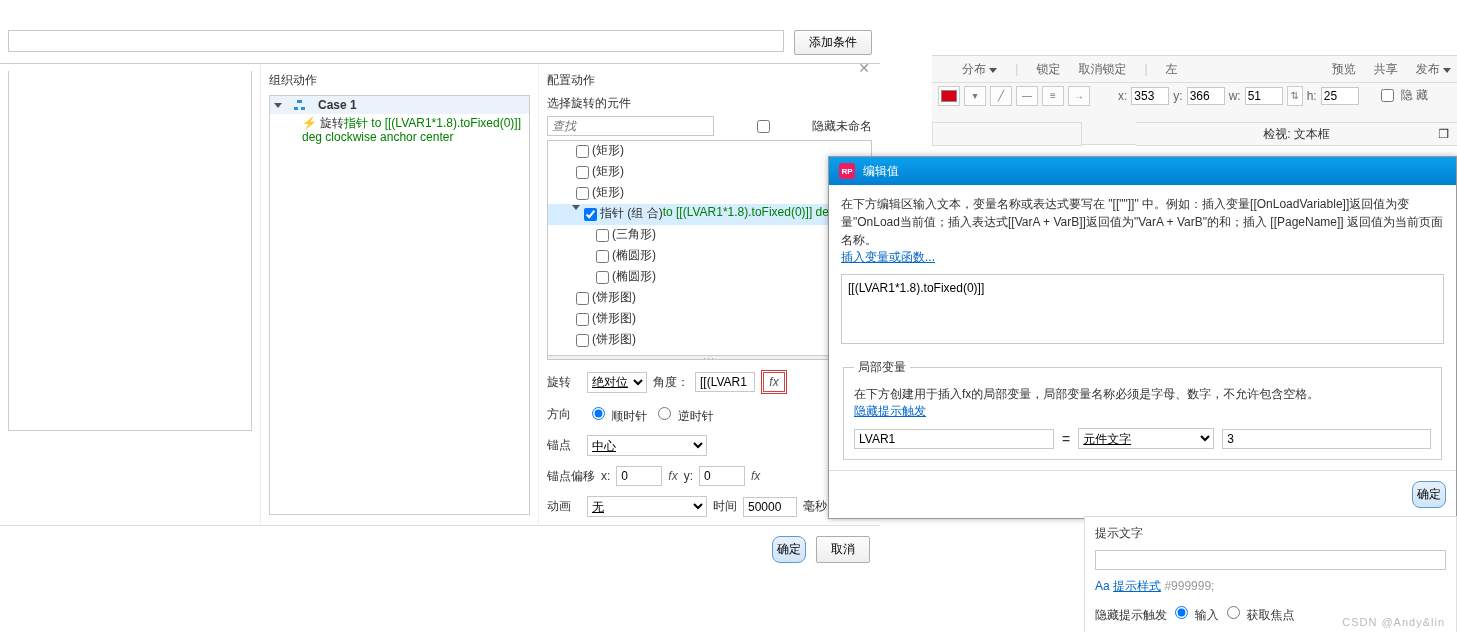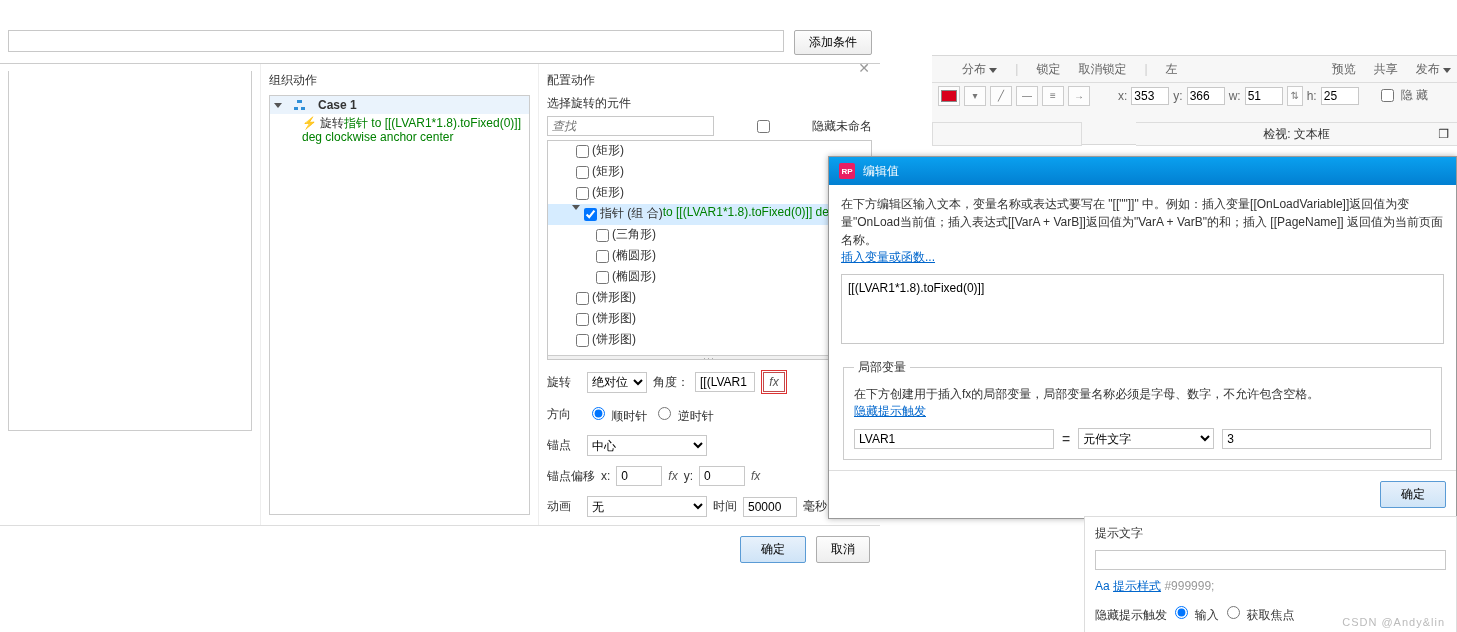--- a/index.html
+++ b/index.html
@@ -1,20 +1,20 @@
 <!DOCTYPE html>
 <html><head>
 <meta charset="utf-8">
 <style>
 * { box-sizing: border-box; font-family: "Microsoft YaHei", "SimSun", sans-serif; font-size: 12px; }
 body { margin: 0; width: 1457px; height: 632px; background: #fff; color: #333; overflow: hidden; position: relative; }
 .btn { background: linear-gradient(#fdfdfd,#eee); border: 1px solid #adadad; padding: 3px 14px; cursor: pointer; border-radius: 2px; }
-.btn-blue { background: linear-gradient(#e8f1fb,#cfe4f7); border: 1px solid #5a9bd5; padding: 4px 20px; cursor: pointer; border-radius: 2px; }
+.btn-blue { background: linear-gradient(#e8f1fb,#cfe4f7); border: 1px solid #5a9bd5; padding: 4px 4px; cursor: pointer; border-radius: 8px; }
 input[type=text].flat { border: 1px solid #c8c8c8; padding: 2px 4px; background: #fff; }
-select.flat { border: 1px solid #c8c8c8; background: #fff; height: 21px; }
+select.flat { border: 1px solid #c8c8c8; background: #fff; height: 21px; text-decoration: underline; }
 a.link { color: #0066cc; text-decoration: underline; cursor: pointer; }
 
 
 .dlg1 { position: absolute; left: 0; top: 65; width: 880px; padding-top: 30px; }
 .dlg1-close { position: absolute; right: 10px; top: 60px; font-size: 14px; color: #999; cursor: pointer; }
 .dlg1-top { padding: 0 8px 8px 8px; display: flex; }
 .dlg1-top input { flex: 1; height: 22px; border: 1px solid #c8c8c8; }
 .dlg1-top .btn { margin-left: 10px; }
 .dlg1-cols { display: flex; border-top: 1px solid #ccc; }
 .dlg1-col { padding: 8px; }

